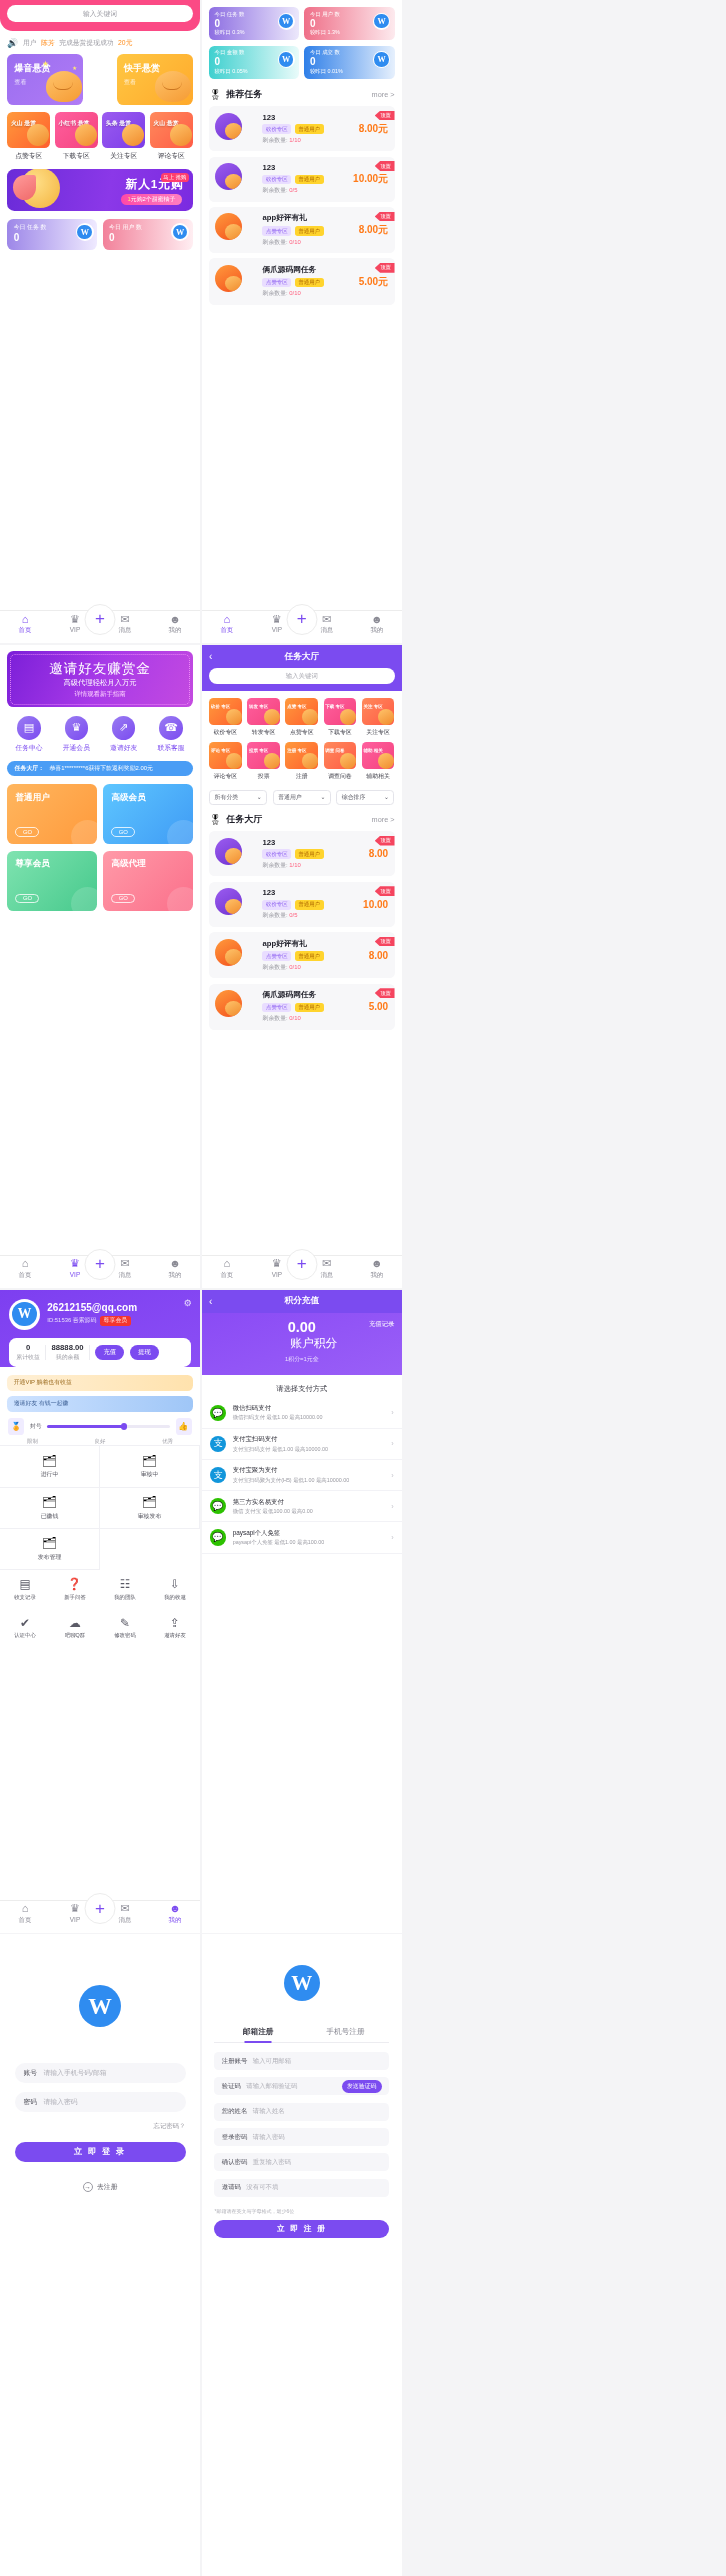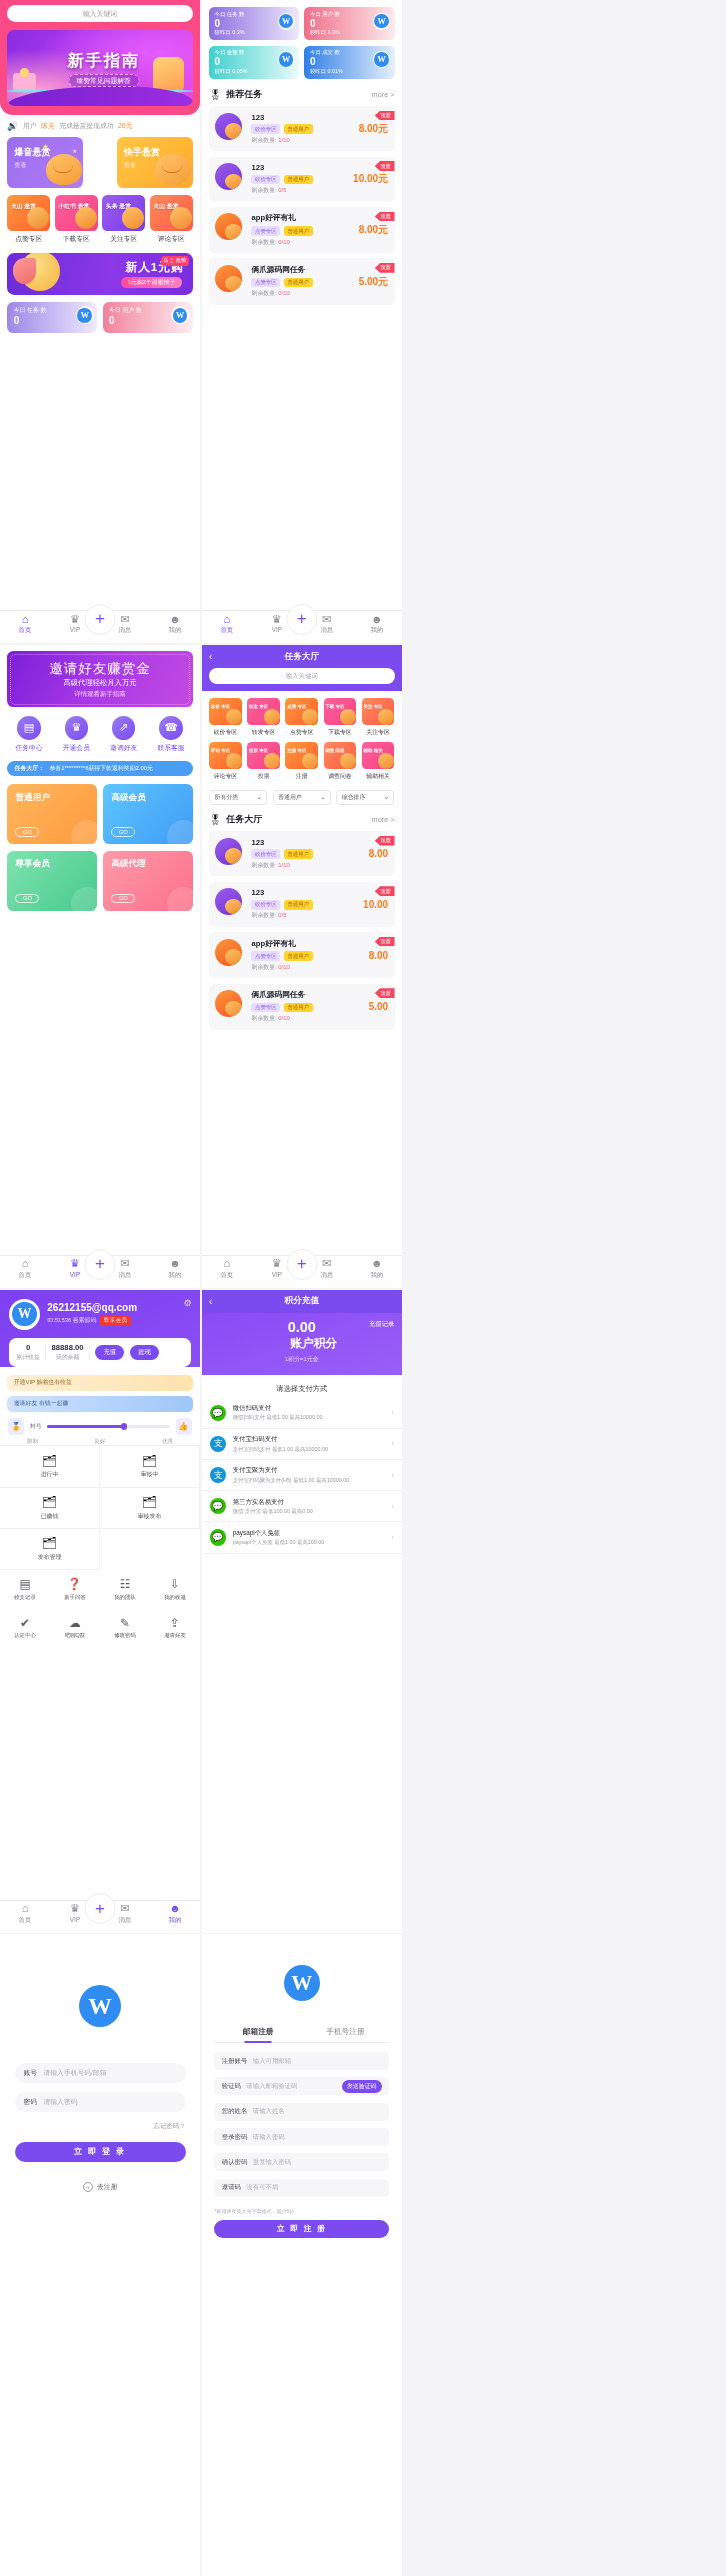--- a/index.html
+++ b/index.html
@@ -125,21 +125,21 @@
   .c1{background:linear-gradient(90deg,#8d6ee2,#ece8fb);}
   .c2{background:linear-gradient(90deg,#ef6f88,#fdeaee);}
   .c3{background:linear-gradient(90deg,#3fd0cf,#e9fbfa);}
   .c4{background:linear-gradient(90deg,#2f7fe8,#e6f0fd);}
 
   .sechead{display:flex;align-items:center;padding:1.8px 7.3px 5.4px;}
   .sechead .star{font-size:10px;margin-right:4.5px;}
   .sechead .tt{font-size:9px;font-weight:bold;color:#1e1e28;flex:1;}
   .sechead .more{font-size:7.3px;color:#9a9aa2;}
 
-  .tcard{margin:0 7.3px 5.4px;background:#f7f7f9;border-radius:5.4px;padding:6.4px;display:flex;gap:9px;position:relative;}
+  .tcard{margin:0 7.3px 5.4px;background:#f7f7f9;border-radius:5.4px;padding:6.4px;display:flex;gap:20px;position:relative;}
   .tcard .av{width:27px;height:27px;border-radius:50%;flex:none;background:linear-gradient(150deg,#9b5cf0,#6f33cf);position:relative;overflow:hidden;}
   .tcard .av.o{background:linear-gradient(150deg,#ff9a3c,#f4511e);}
   .tcard .av:after{content:"";position:absolute;right:0.9px;bottom:0.9px;width:17px;height:15.4px;border-radius:50%;background:linear-gradient(150deg,#ffc46b,#f08a2c);}
   .tcard .mid{flex:1;min-width:0;}
   .tcard .nm{font-size:7.7px;font-weight:bold;color:#1e1e28;}
   .tags{display:flex;gap:3.6px;margin:2.7px 0 1.8px;}
   .tg{font-size:5.4px;padding:1.4px 3.6px;border-radius:2.7px;}
   .tg.p{background:#e9ddff;color:#8a5cf0;}
   .tg.y{background:#ffd42e;color:#b06a00;}
   .tcard .rm{font-size:5.9px;color:#9a9aa2;}
@@ -224,21 +224,21 @@
   .mgrid .it .lb{font-size:5.9px;color:#55555f;margin-top:2.7px;}
   .mgrid4{display:grid;grid-template-columns:repeat(4,1fr);}
   .mgrid4 .it{padding:7.3px 0;text-align:center;}
   .mgrid4 .it .ic{font-size:11.8px;color:#5a5a66;}
   .mgrid4 .it .lb{font-size:5.4px;color:#55555f;margin-top:2.7px;}
 
   
   .rc-head{background:linear-gradient(160deg,#8a4bf5,#9a5ff7);padding:0 0 11px;position:relative;}
   .rc-head .rec{position:absolute;right:7.3px;top:6.4px;color:#fff;font-size:6.4px;}
   .rc-amt{text-align:center;color:#fff;font-size:14.5px;font-weight:bold;padding-top:5.4px;}
-  .rc-ttl{text-align:center;color:#fff;font-size:11.8px;font-weight:bold;margin-top:1.8px;padding-left:24px;}
+  .rc-ttl{text-align:center;color:#fff;font-size:11.8px;font-weight:normal;margin-top:1.8px;padding-left:24px;}
   .rc-sub{text-align:center;color:#ffffffcc;font-size:5.9px;margin-top:2.7px;}
   .pay-ttl{text-align:center;font-size:7.3px;color:#3c3c46;padding:9px 0 3.6px;}
   .pay{display:flex;align-items:center;gap:6.4px;padding:6.4px 8.2px;border-bottom:0.9px solid #f2f2f6;}
   .pay .pic{width:16.3px;height:16.3px;border-radius:50%;display:flex;align-items:center;justify-content:center;color:#fff;font-size:9px;flex:none;}
   .pg{background:#2dc100;}
   .pb{background:#1296db;}
   .pay .txt{flex:1;min-width:0;}
   .pay .t1{font-size:6.4px;color:#2c2c36;}
   .pay .t2{font-size:5.4px;color:#9a9aa2;margin-top:1.4px;}
   .pay .ch{color:#c4c4cc;font-size:7.3px;}
@@ -278,28 +278,20 @@
 <body>
 
 <div class="grid">
 
   <div class="screen">
     <div class="body-scroll">
       <div class="s1-top">
         <div class="s1-search">
             <span>输入关键词</span>
           </div>
-        <div class="s1-banner">
-          <div class="gift"></div>
-          <div class="char"></div>
-          <div class="wave2"></div>
-          <div class="wave"></div>
-          <h2>新手指南</h2>
-          <div class="pill">臻赞常见问题解答</div>
-        </div>
       </div>
 
       <div class="notice">
         <span class="spk">🔊</span>
         <span>用户</span>
         <b>陈芳</b>
         <span>完成悬赏提现成功</span>
         <b>20元</b>
       </div>
 

